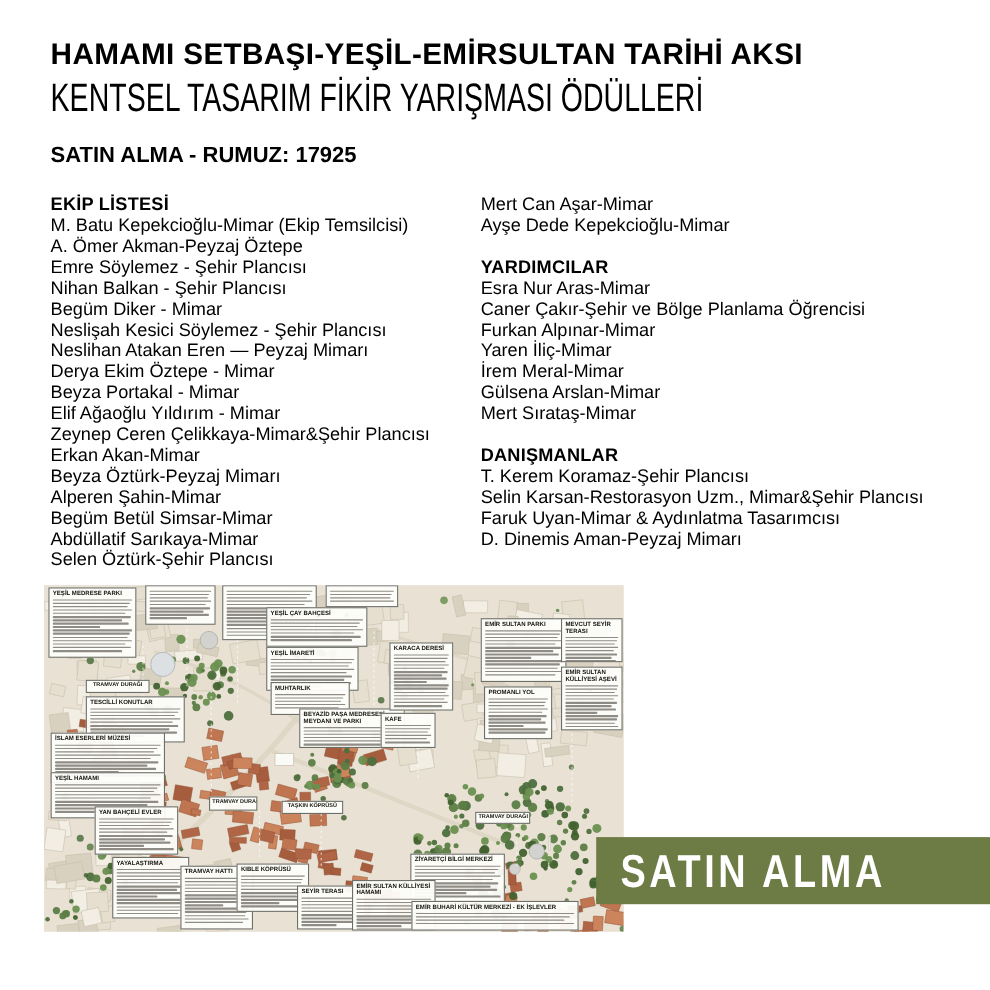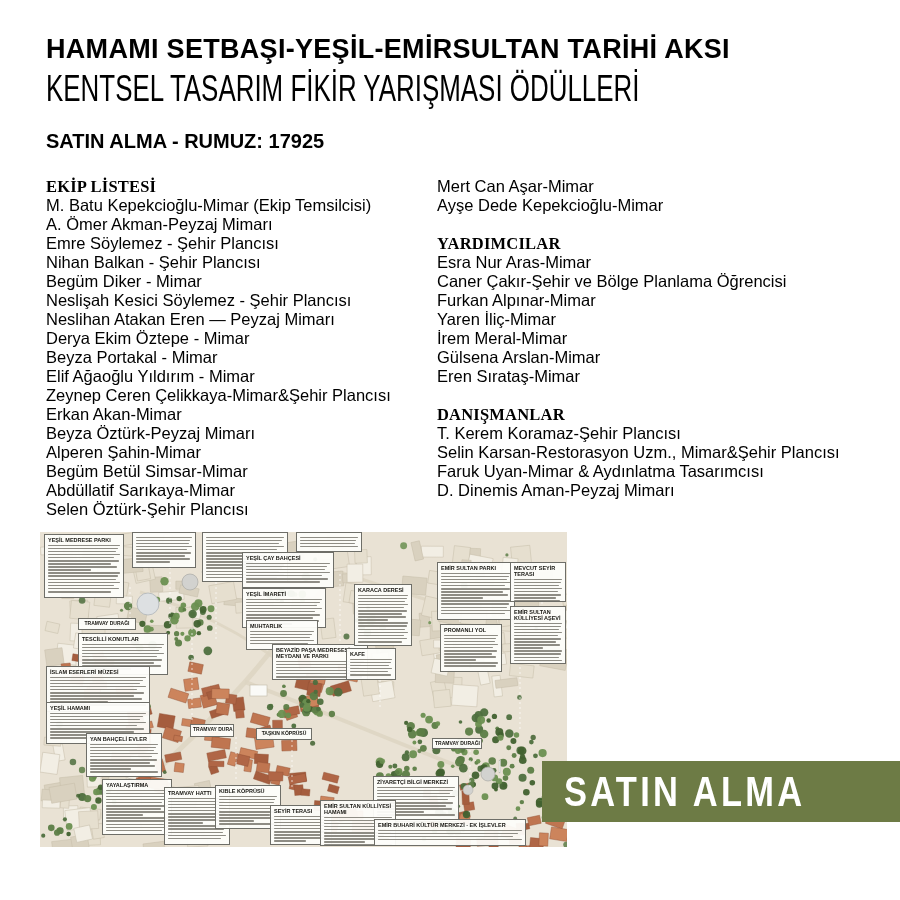--- a/index.html
+++ b/index.html
@@ -7,21 +7,21 @@
           font-family:"Liberation Sans","DejaVu Sans",sans-serif;color:#000;}
   .title1{position:absolute;left:46px;top:34px;font-size:27px;font-weight:bold;
           letter-spacing:.3px;white-space:nowrap;}
   .title2{position:absolute;left:46px;top:68px;font-size:36px;font-weight:400;
           white-space:nowrap;transform:scaleX(0.72);transform-origin:left top;letter-spacing:0;}
   .award-line{position:absolute;left:46px;top:130px;font-size:20px;font-weight:bold;white-space:nowrap;}
   .col{position:absolute;top:177px;font-size:16.5px;line-height:19px;}
   .col1{left:46px;width:392px;}
   .col2{left:437px;width:450px;}
   .row{height:19px;white-space:nowrap;overflow:visible;}
-  .heading{font-weight:bold;letter-spacing:.2px;font-family:Liberation Serif, serif;}
+  .heading{font-weight:bold;letter-spacing:.2px;}
   .spacer{height:19px;}
   .map{position:absolute;left:40px;top:532px;width:527px;height:315px;background:#e9e2d4;overflow:hidden;}
   .map svg{position:absolute;left:0;top:0;}
   .ann-layer{position:absolute;left:0;top:0;width:527px;height:315px;}
   .ann{position:absolute;background:rgba(253,253,250,.95);border:1px solid #6e6e68;
        box-sizing:border-box;padding:2px 3px;overflow:hidden;}
   .ann-title{font-size:5.5px;line-height:6px;font-weight:bold;color:#15140f;}
   .pill{padding:1px 2px;text-align:center;}
   .pill .ann-title{white-space:nowrap;font-size:5px;}
   .bar{height:1.6px;background:#8e8c84;margin-top:1.5px;border-radius:.8px;}
@@ -36,21 +36,21 @@
 <div class="canvas">
 
   <div class="title1">HAMAMI SETBAŞI-YEŞİL-EMİRSULTAN TARİHİ AKSI</div>
   <div class="title2">KENTSEL TASARIM FİKİR YARIŞMASI ÖDÜLLERİ</div>
   <div class="award-line">SATIN ALMA - RUMUZ: 17925</div>
 
   <div class="col col1">
     <div class="row heading">EKİP LİSTESİ</div>
     <div>
         <div class="row">M. Batu Kepekcioğlu-Mimar (Ekip Temsilcisi)</div>
-        <div class="row">A. Ömer Akman-Peyzaj Mimarı</div>
+        <div class="row">A. Ömer Akman-Peyzaj Öztepe</div>
         <div class="row">Emre Söylemez - Şehir Plancısı</div>
         <div class="row">Nihan Balkan - Şehir Plancısı</div>
         <div class="row">Begüm Diker - Mimar</div>
         <div class="row">Neslişah Kesici Söylemez - Şehir Plancısı</div>
         <div class="row">Neslihan Atakan Eren — Peyzaj Mimarı</div>
         <div class="row">Derya Ekim Öztepe - Mimar</div>
         <div class="row">Beyza Portakal - Mimar</div>
         <div class="row">Elif Ağaoğlu Yıldırım - Mimar</div>
         <div class="row">Zeynep Ceren Çelikkaya-Mimar&amp;Şehir Plancısı</div>
         <div class="row">Erkan Akan-Mimar</div>
@@ -69,21 +69,21 @@
       </div>
     <div class="spacer"></div>
     <div class="row heading">YARDIMCILAR</div>
     <div>
         <div class="row">Esra Nur Aras-Mimar</div>
         <div class="row">Caner Çakır-Şehir ve Bölge Planlama Öğrencisi</div>
         <div class="row">Furkan Alpınar-Mimar</div>
         <div class="row">Yaren İliç-Mimar</div>
         <div class="row">İrem Meral-Mimar</div>
         <div class="row">Gülsena Arslan-Mimar</div>
-        <div class="row">Eren Sırataş-Mimar</div>
+        <div class="row">Mert Sırataş-Mimar</div>
       </div>
     <div class="spacer"></div>
     <div class="row heading">DANIŞMANLAR</div>
     <div>
         <div class="row">T. Kerem Koramaz-Şehir Plancısı</div>
         <div class="row">Selin Karsan-Restorasyon Uzm., Mimar&amp;Şehir Plancısı</div>
         <div class="row">Faruk Uyan-Mimar &amp; Aydınlatma Tasarımcısı</div>
         <div class="row">D. Dinemis Aman-Peyzaj Mimarı</div>
       </div>
   </div>

